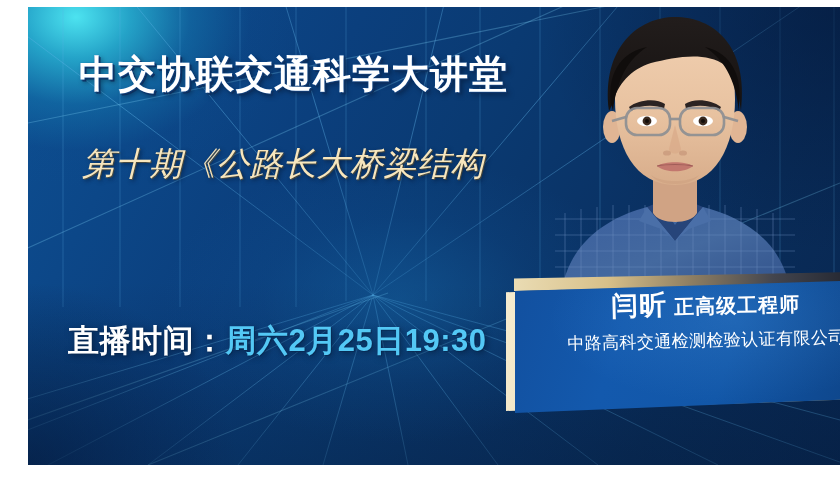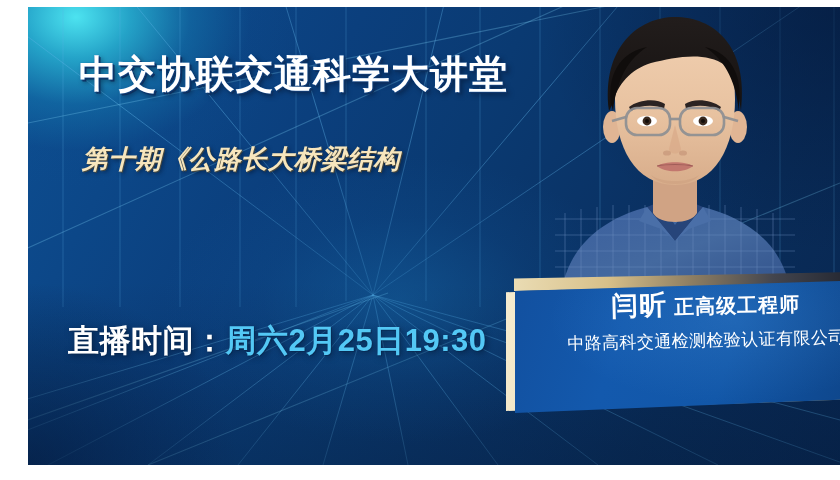--- a/index.html
+++ b/index.html
@@ -105,22 +105,22 @@
   }
 
   
   .subtitle {
     position: absolute;
     left: 36px;
     top: 136px;
     width: 540px;
   }
   .subtitle .line {
-    font-size: 26px;
-    font-weight: 700;
+    font-size: 33px;
+    font-weight: 400;
     font-style: italic;
     color: #f7e6bd;
     line-height: 1.28;
     white-space: nowrap;
     letter-spacing: 0.5px;
     text-shadow:
       1px 1px 0 rgba(120, 88, 30, 0.55),
       2px 2px 4px rgba(3, 20, 48, 0.70);
   }
   .subtitle .line.l1 { padding-left: 18px; }

